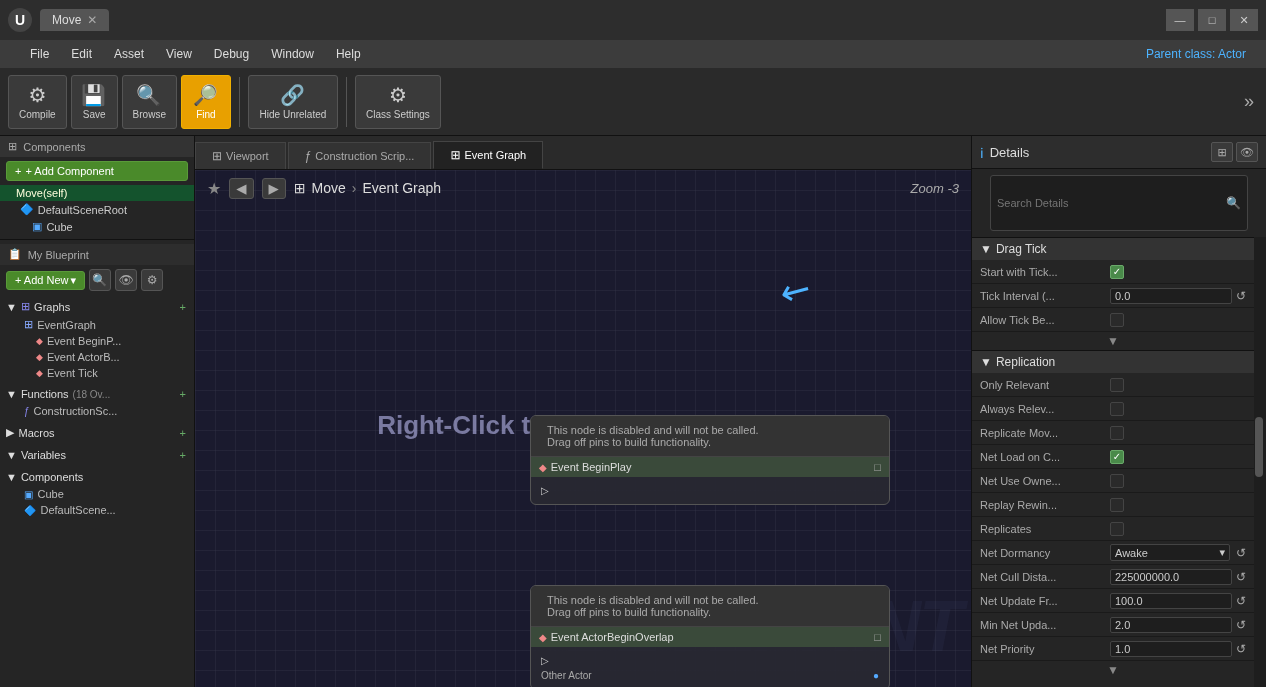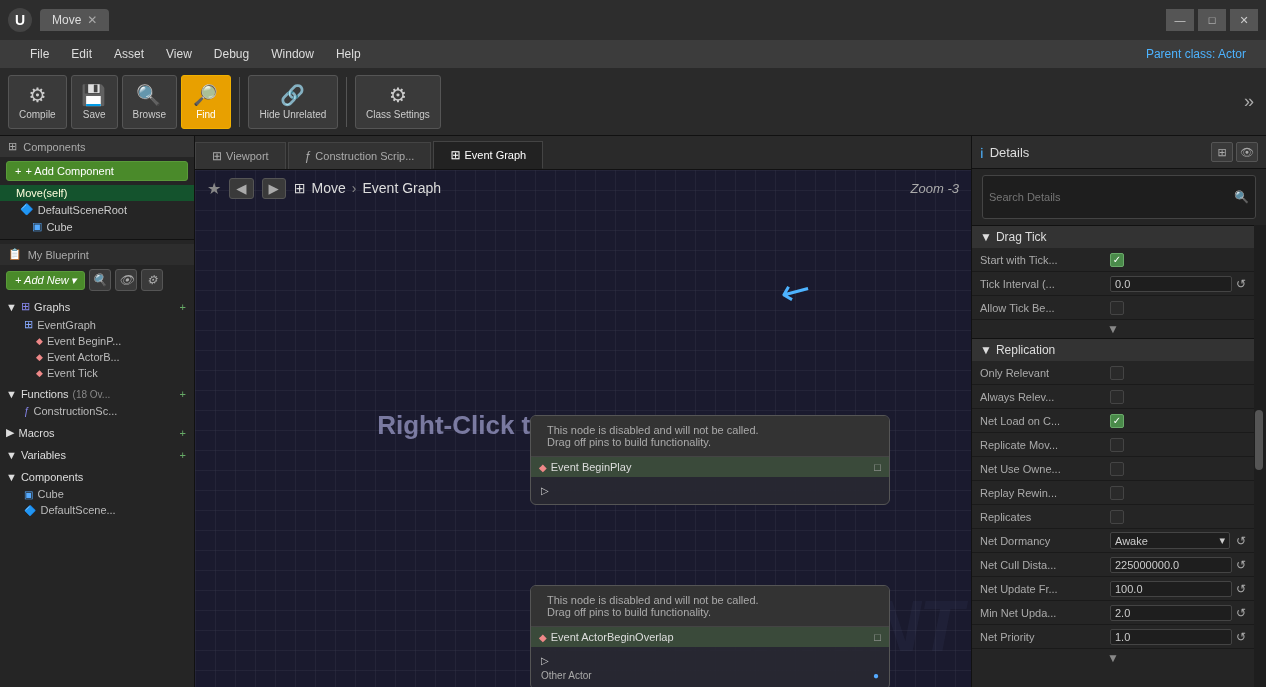--- a/index.html
+++ b/index.html
@@ -132,21 +132,21 @@
     .add-new-btn {
       background: #4a8a2a;
       border: 1px solid #5a9a3a;
       color: #fff;
       padding: 2px 8px;
       border-radius: 3px;
       cursor: pointer;
       font-size: 11px;
       display: flex; align-items: center; gap: 2px;
     }
-    .left-controls { display: flex; align-items: center; gap: 4px; margin: 4px 6px; font-style: italic; }
+    .left-controls { display: flex; align-items: center; gap: 4px; margin: 4px 6px; }
     .icon-btn { background: #3a3a3a; border: 1px solid #555; border-radius: 3px; width: 22px; height: 22px; display: flex; align-items: center; justify-content: center; cursor: pointer; color: #aaa; font-size: 12px; }
     .tree-section { padding: 2px 0; }
     .tree-section-label { padding: 3px 8px 3px 6px; font-size: 11px; color: #ddd; display: flex; align-items: center; gap: 4px; cursor: pointer; }
     .tree-section-label .section-add { margin-left: auto; color: #6a6; }
     .sub-item { padding: 2px 8px 2px 24px; font-size: 11px; color: #bbb; display: flex; align-items: center; gap: 4px; cursor: pointer; }
     .diamond-icon { color: #e88; font-size: 9px; }
     .func-icon { color: #88e; font-size: 10px; }
     .cube-icon { color: #5af; font-size: 10px; }
 
     
@@ -277,25 +277,25 @@
       padding: 6px 8px;
       font-size: 13px;
       color: #ddd;
       display: flex; align-items: center; gap: 6px;
       border-bottom: 1px solid #111;
     }
     .details-info-icon { color: #4db3ff; font-size: 14px; }
     .search-bar {
       display: flex;
       align-items: center;
-      margin: 6px 10px;
+      margin: 6px 18px;
       background: #1e1e1e;
       border: 1px solid #444;
       border-radius: 3px;
-      padding: 14px 6px;
+      padding: 20px 6px;
       gap: 24px;
     }
     .search-input {
       background: transparent;
       border: none;
       outline: none;
       color: #ccc;
       font-size: 11px;
       flex: 1;
     }
@@ -657,29 +657,29 @@
               <div class="prop-checkbox unchecked"></div>
             </div>
           </div>
           <div class="prop-row">
             <span class="prop-label">Always Relev...</span>
             <div class="prop-value">
               <div class="prop-checkbox unchecked"></div>
             </div>
           </div>
           <div class="prop-row">
+            <span class="prop-label">Replicate Mov...</span>
+            <div class="prop-value">
+              <div class="prop-checkbox unchecked"></div>
+            </div>
+          </div>
+          <div class="prop-row">
             <span class="prop-label">Net Load on C...</span>
             <div class="prop-value">
               <div class="prop-checkbox checked"></div>
-            </div>
-          </div>
-          <div class="prop-row">
-            <span class="prop-label">Replicate Mov...</span>
-            <div class="prop-value">
-              <div class="prop-checkbox unchecked"></div>
             </div>
           </div>
           <div class="prop-row">
             <span class="prop-label">Net Use Owne...</span>
             <div class="prop-value">
               <div class="prop-checkbox unchecked"></div>
             </div>
           </div>
           <div class="prop-row">
             <span class="prop-label">Replay Rewin...</span>

